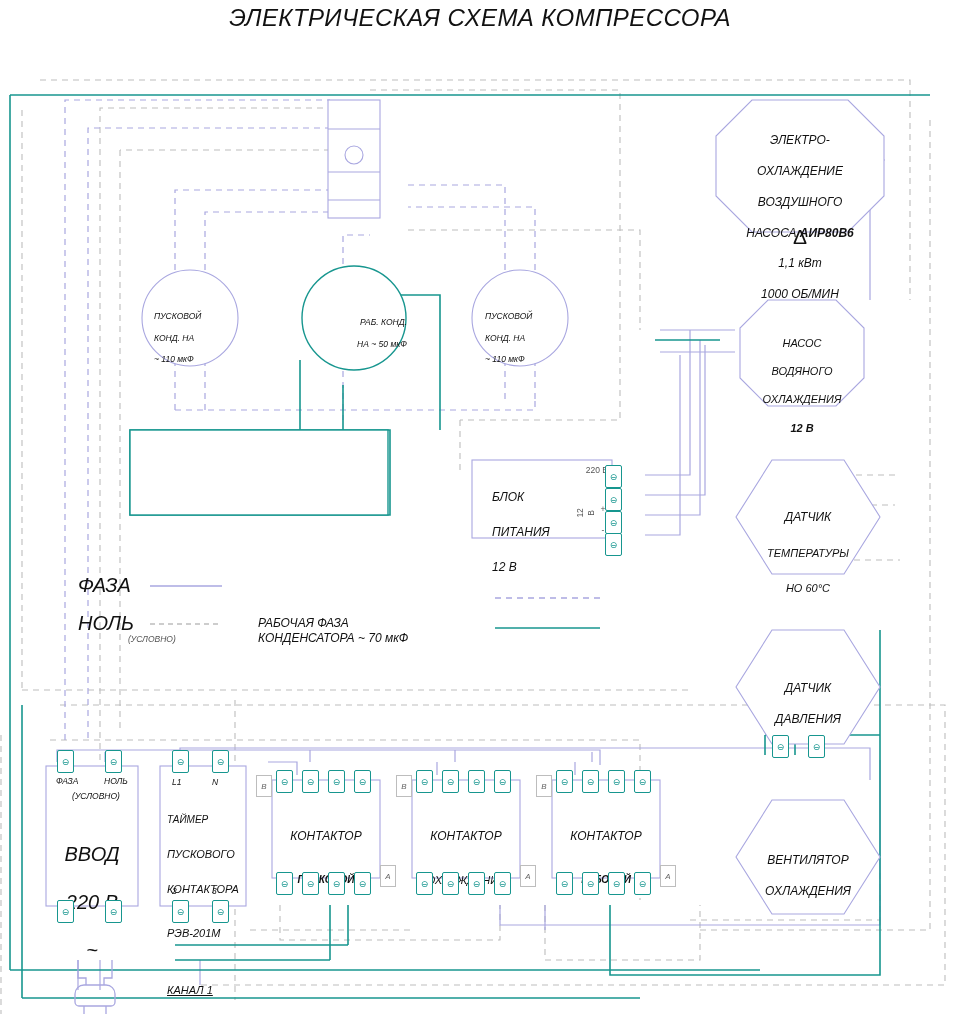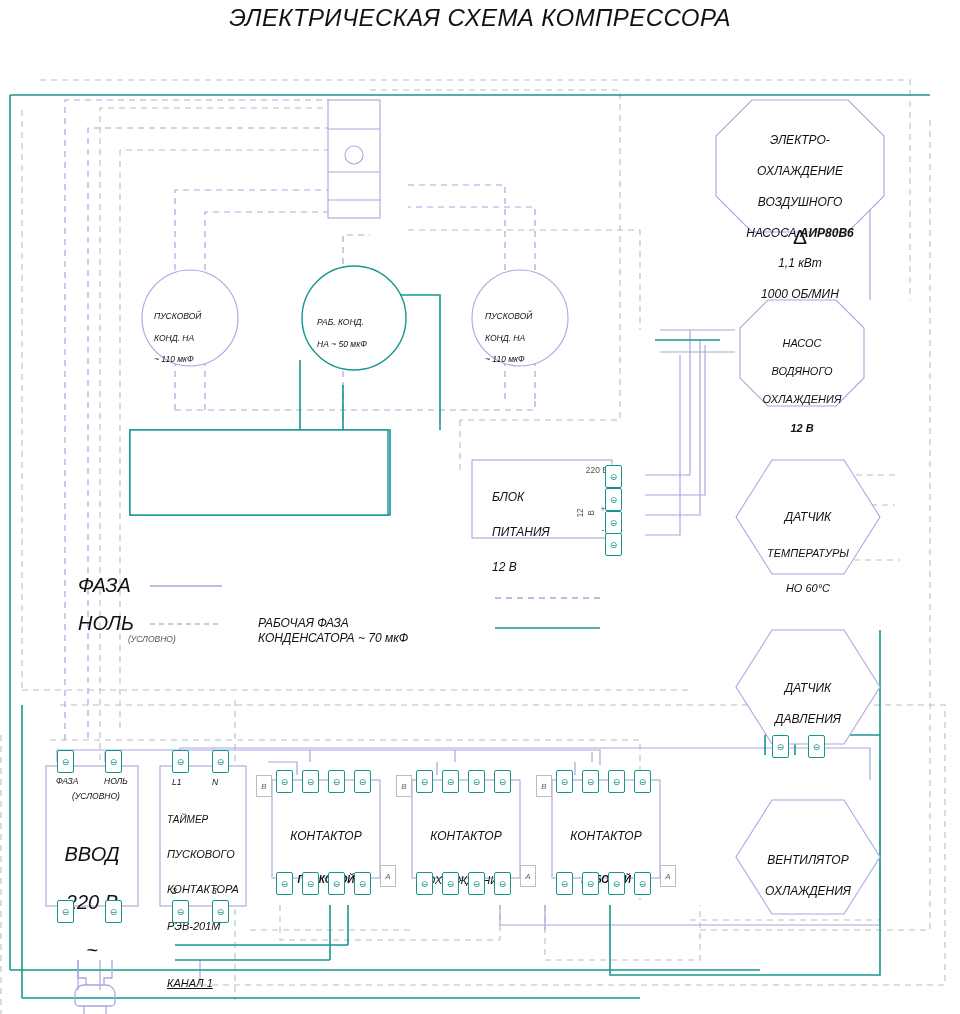--- a/index.html
+++ b/index.html
@@ -190,21 +190,21 @@
     <div>ВЕНТИЛЯТОР</div>
     <div>ОХЛАЖДЕНИЯ</div>
   </div>
 
   <div class="lbl tiny box-lbl" style="left:154px;top:300px;width:82px;">
     <div>ПУСКОВОЙ</div>
     <div>КОНД. НА</div>
     <div>~ 110 мкФ</div>
   </div>
 
-  <div class="lbl tiny box-lbl" style="left:317px;top:306px;width:90px;">
+  <div class="lbl tiny box-lbl" style="left:317px;top:306px;width:90px;text-align:right;">
     <div>РАБ. КОНД.</div>
     <div>НА ~ 50 мкФ</div>
   </div>
 
   <div class="lbl tiny box-lbl" style="left:485px;top:300px;width:82px;">
     <div>ПУСКОВОЙ</div>
     <div>КОНД. НА</div>
     <div>~ 110 мкФ</div>
   </div>
 
@@ -233,21 +233,21 @@
     <div>220 В</div>
     <div>~</div>
   </div>
 
   <div class="lbl tiny box-lbl" style="left:172px;top:777px;width:24px;">L1</div>
   <div class="lbl tiny box-lbl" style="left:212px;top:777px;width:24px;">N</div>
   <div class="lbl box-lbl" style="left:167px;top:792px;width:82px;line-height:1.3;">
     <div class="lg">ТАЙМЕР</div>
     <div class="sm">ПУСКОВОГО</div>
     <div class="sm">КОНТАКТОРА</div>
-    <div class="sm" style="margin-top:2px;">РЭВ-201М</div>
+    <div class="sm" style="margin-top:9px;">РЭВ-201М</div>
     <div class="sm" style="margin-top:22px;text-decoration:underline;">КАНАЛ 1</div>
   </div>
   <div class="lbl tiny box-lbl" style="left:172px;top:886px;width:24px;">2</div>
   <div class="lbl tiny box-lbl" style="left:212px;top:886px;width:24px;">3</div>
 
   <div class="lbl md" style="left:272px;top:802px;width:108px;line-height:1.9;">
     <div>КОНТАКТОР</div>
     <div class="b lg">ПУСКОВОЙ</div>
   </div>
   <div class="lbl md" style="left:412px;top:802px;width:108px;line-height:1.9;">

